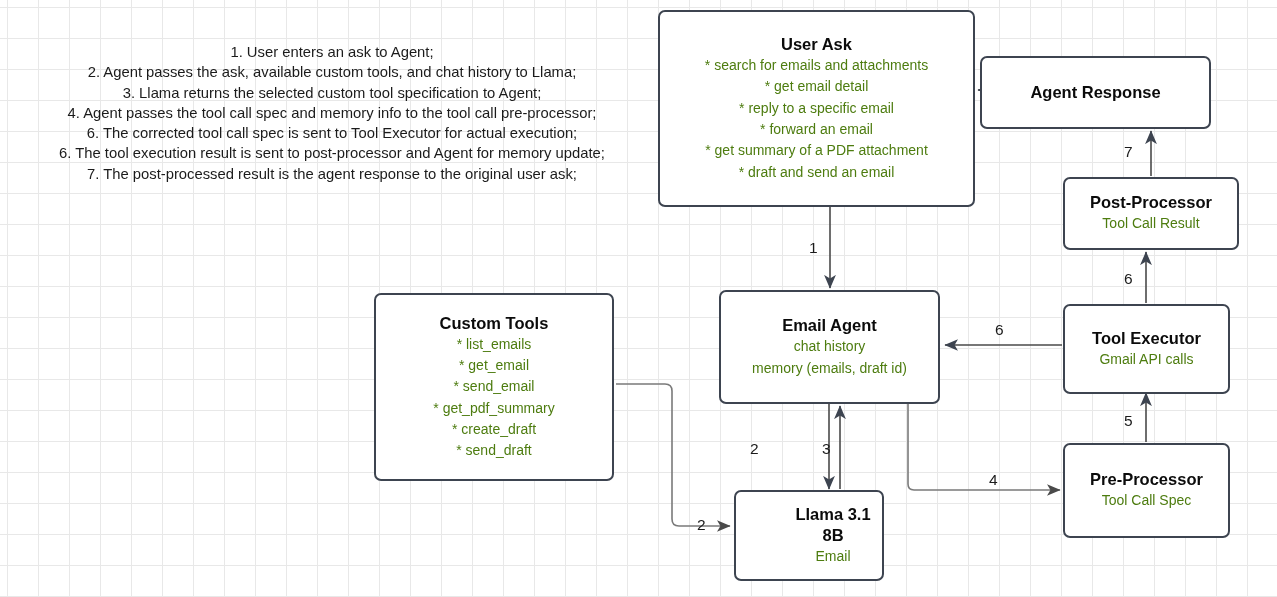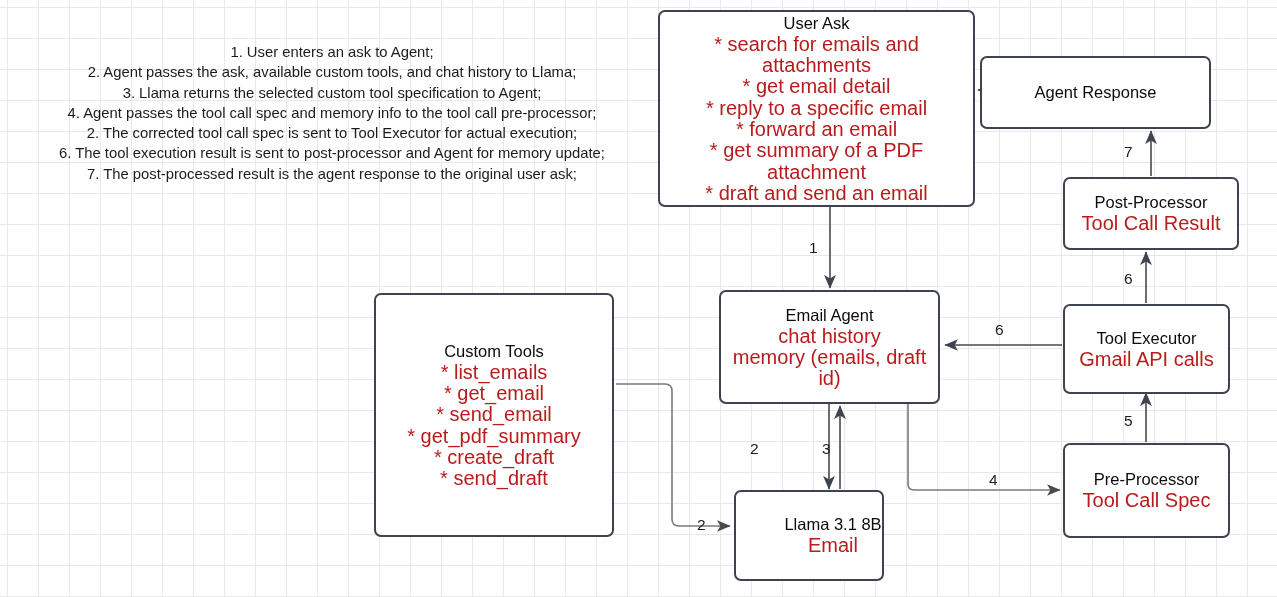--- a/index.html
+++ b/index.html
@@ -63,29 +63,28 @@
     border-radius: 7px;
     display: flex;
     flex-direction: column;
     align-items: center;
     justify-content: center;
     text-align: center;
     color: #111111;
   }
   .node .title {
     font-size: 16.5px;
-    font-weight: normal;
+    font-weight: bold;
     line-height: 21px;
     color: #0b0b0b;
-    text-align: right;
   }
   .node .sub {
-    font-size: 20px;
+    font-size: 14px;
     line-height: 21.3px;
-    color: #b91c1c;
+    color: #4d7c0f;
   }
   .node.list .title { margin-bottom: 0px; }
 
   .wire-label {
     position: absolute;
     font-size: 15.5px;
     color: #1b1b1b;
     line-height: 1;
     white-space: nowrap;
   }
@@ -93,21 +92,21 @@
 </head>
 <body>
 
 <div id="canvas">
 
   <div class="legend">
     <span class="legend-line">1. User enters an ask to Agent;</span>
     <span class="legend-line">2. Agent passes the ask, available custom tools, and chat history to Llama;</span>
     <span class="legend-line">3. Llama returns the selected custom tool specification to Agent;</span>
     <span class="legend-line">4. Agent passes the tool call spec and memory info to the tool call pre-processor;</span>
-    <span class="legend-line">2. The corrected tool call spec is sent to Tool Executor for actual execution;</span>
+    <span class="legend-line">6. The corrected tool call spec is sent to Tool Executor for actual execution;</span>
     <span class="legend-line">6. The tool execution result is sent to post-processor and Agent for memory update;</span>
     <span class="legend-line">7. The post-processed result is the agent response to the original user ask;</span>
   </div>
 
   <svg id="wires" viewBox="0 0 1277 597">
     <defs>
       <marker id="arrowFilled" markerWidth="9" markerHeight="9" refX="8.2" refY="4.5" orient="auto" markerUnits="strokeWidth">
         <path d="M0,0.8 L8.6,4.5 L0,8.2 L2.2,4.5 Z" fill="#4a4a4a"></path>
       </marker>
       <marker id="arrowDark" markerWidth="9" markerHeight="9" refX="8.2" refY="4.5" orient="auto" markerUnits="strokeWidth">
@@ -175,21 +174,21 @@
     <div class="title">Pre-Processor</div>
     <div class="sub">Tool Call Spec</div>
   </div>
 
   <div class="node" style="left:719px; top:290px; width:221px; height:114px;">
     <div class="title">Email Agent</div>
     <div class="sub">chat history</div>
     <div class="sub">memory (emails, draft id)</div>
   </div>
 
-  <div class="node list" style="left:374px; top:293px; width:240px; height:244px;">
+  <div class="node list" style="left:374px; top:293px; width:240px; height:188px;">
     <div class="title">Custom Tools</div>
     <div class="sub">* list_emails</div>
     <div class="sub">* get_email</div>
     <div class="sub">* send_email</div>
     <div class="sub">* get_pdf_summary</div>
     <div class="sub">* create_draft</div>
     <div class="sub">* send_draft</div>
   </div>
 
   <div class="node" style="left:734px; top:490px; width:150px; height:91px;padding-left:48px;">

